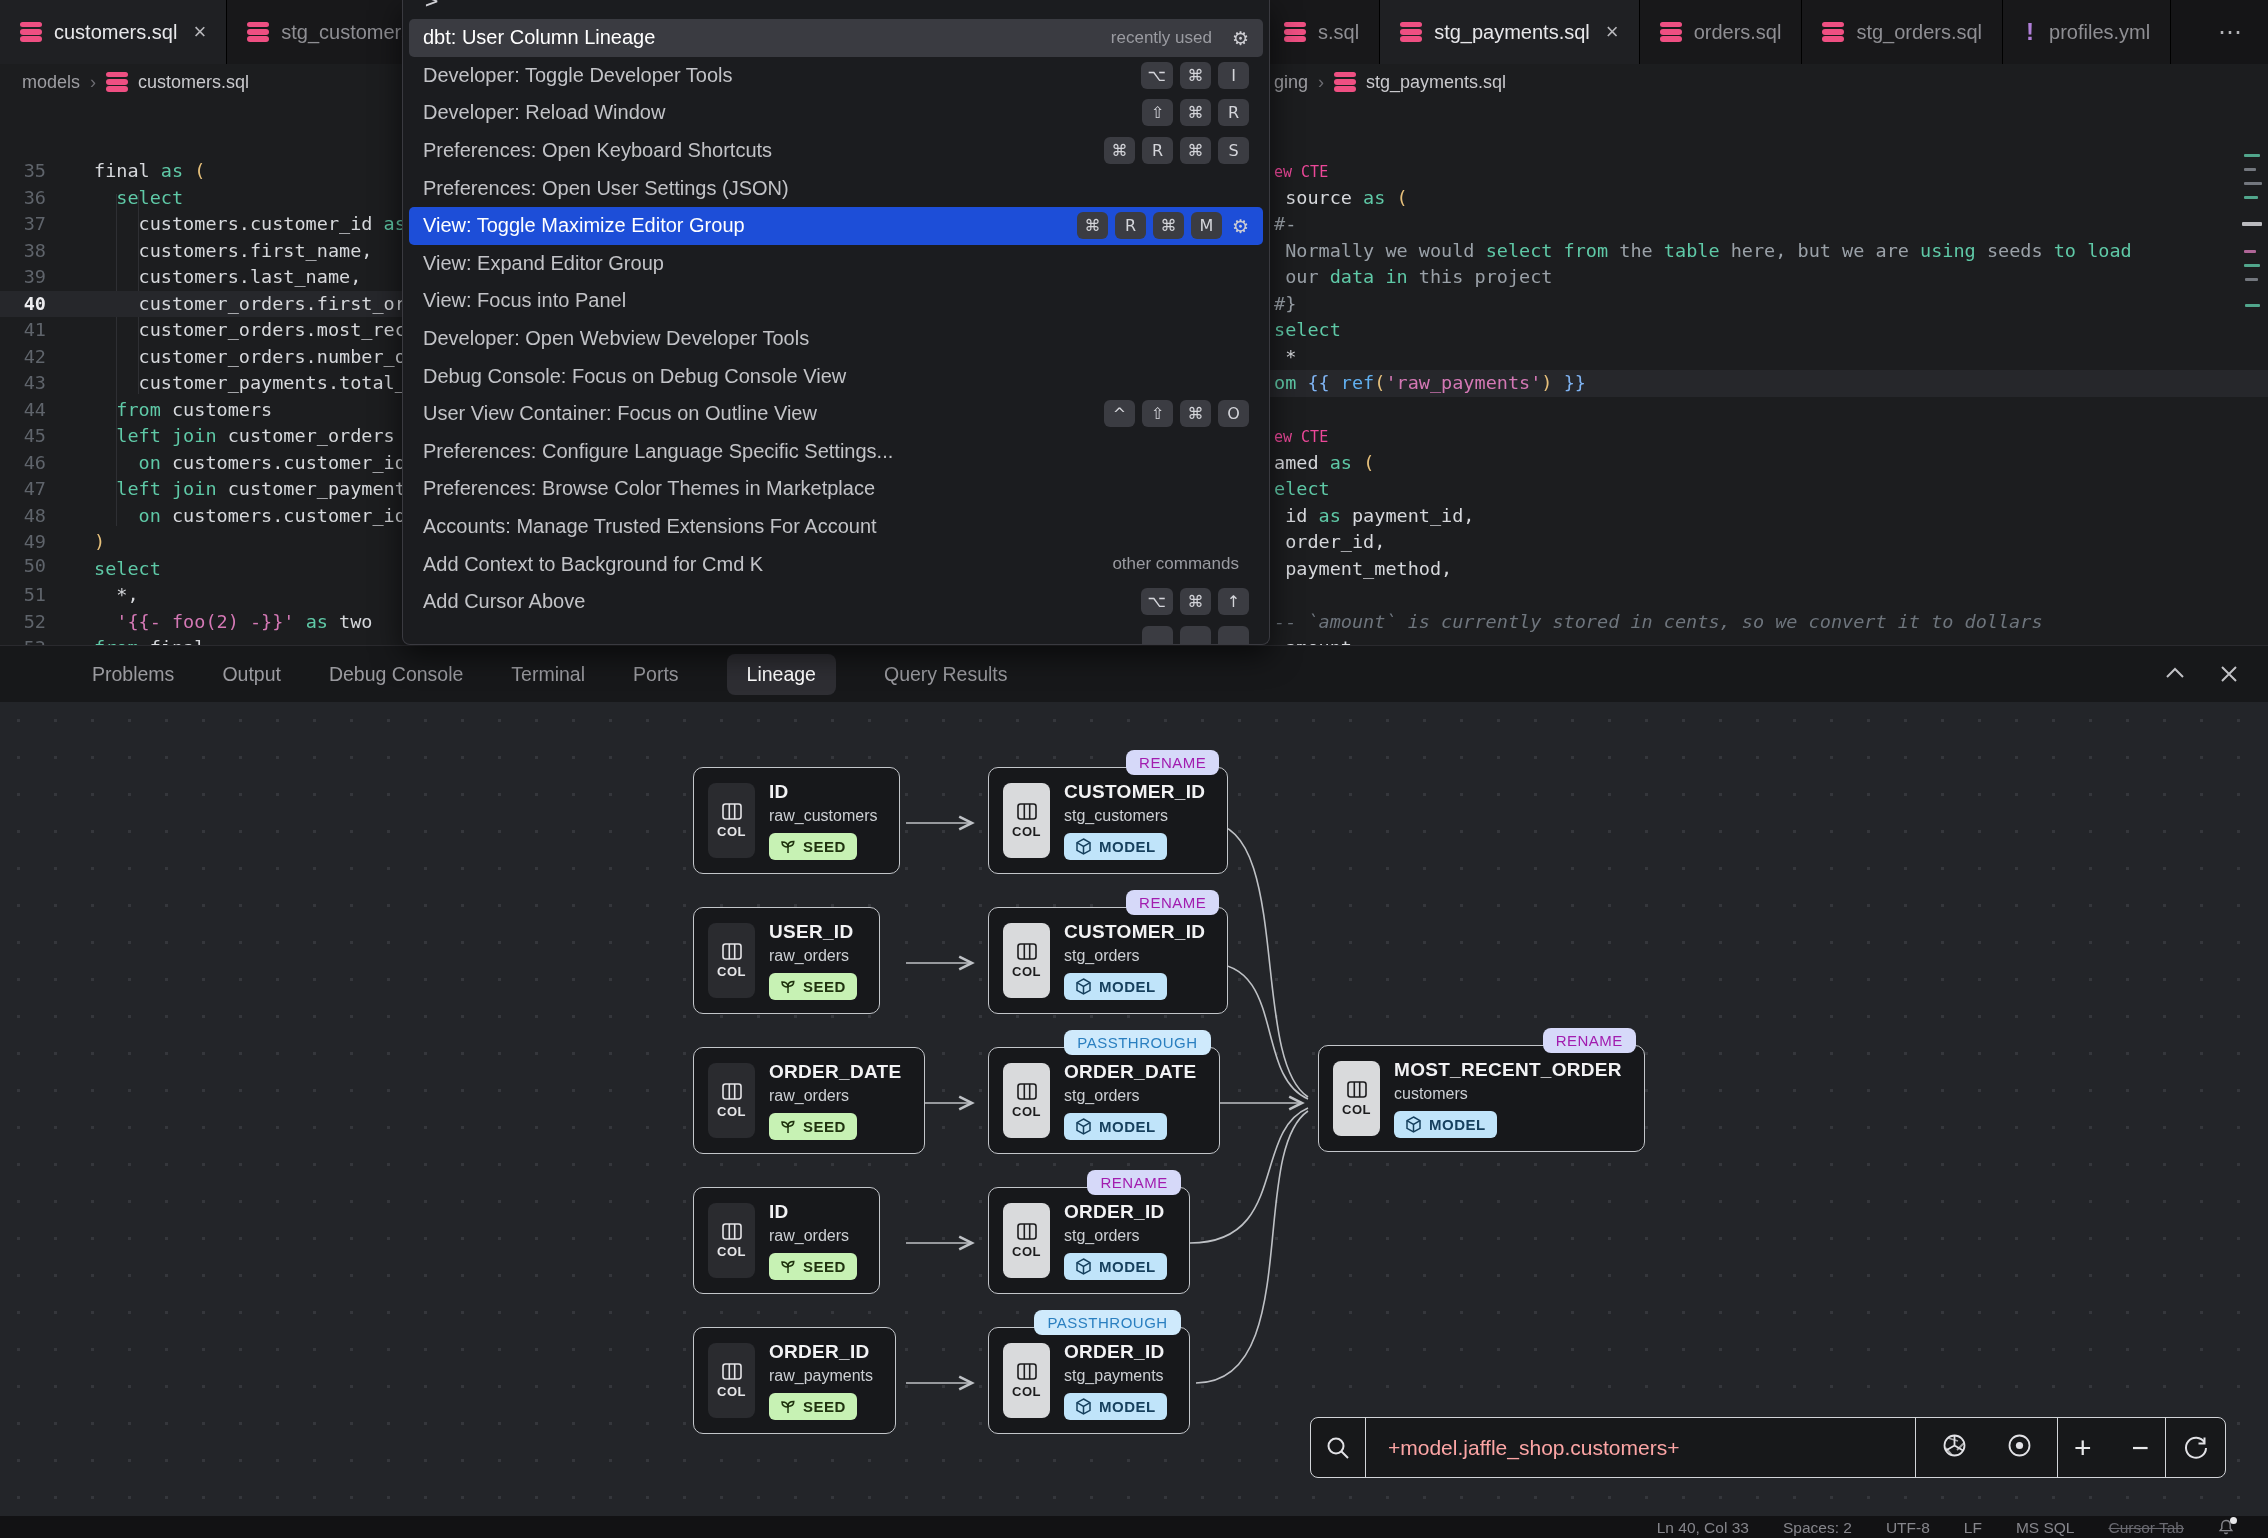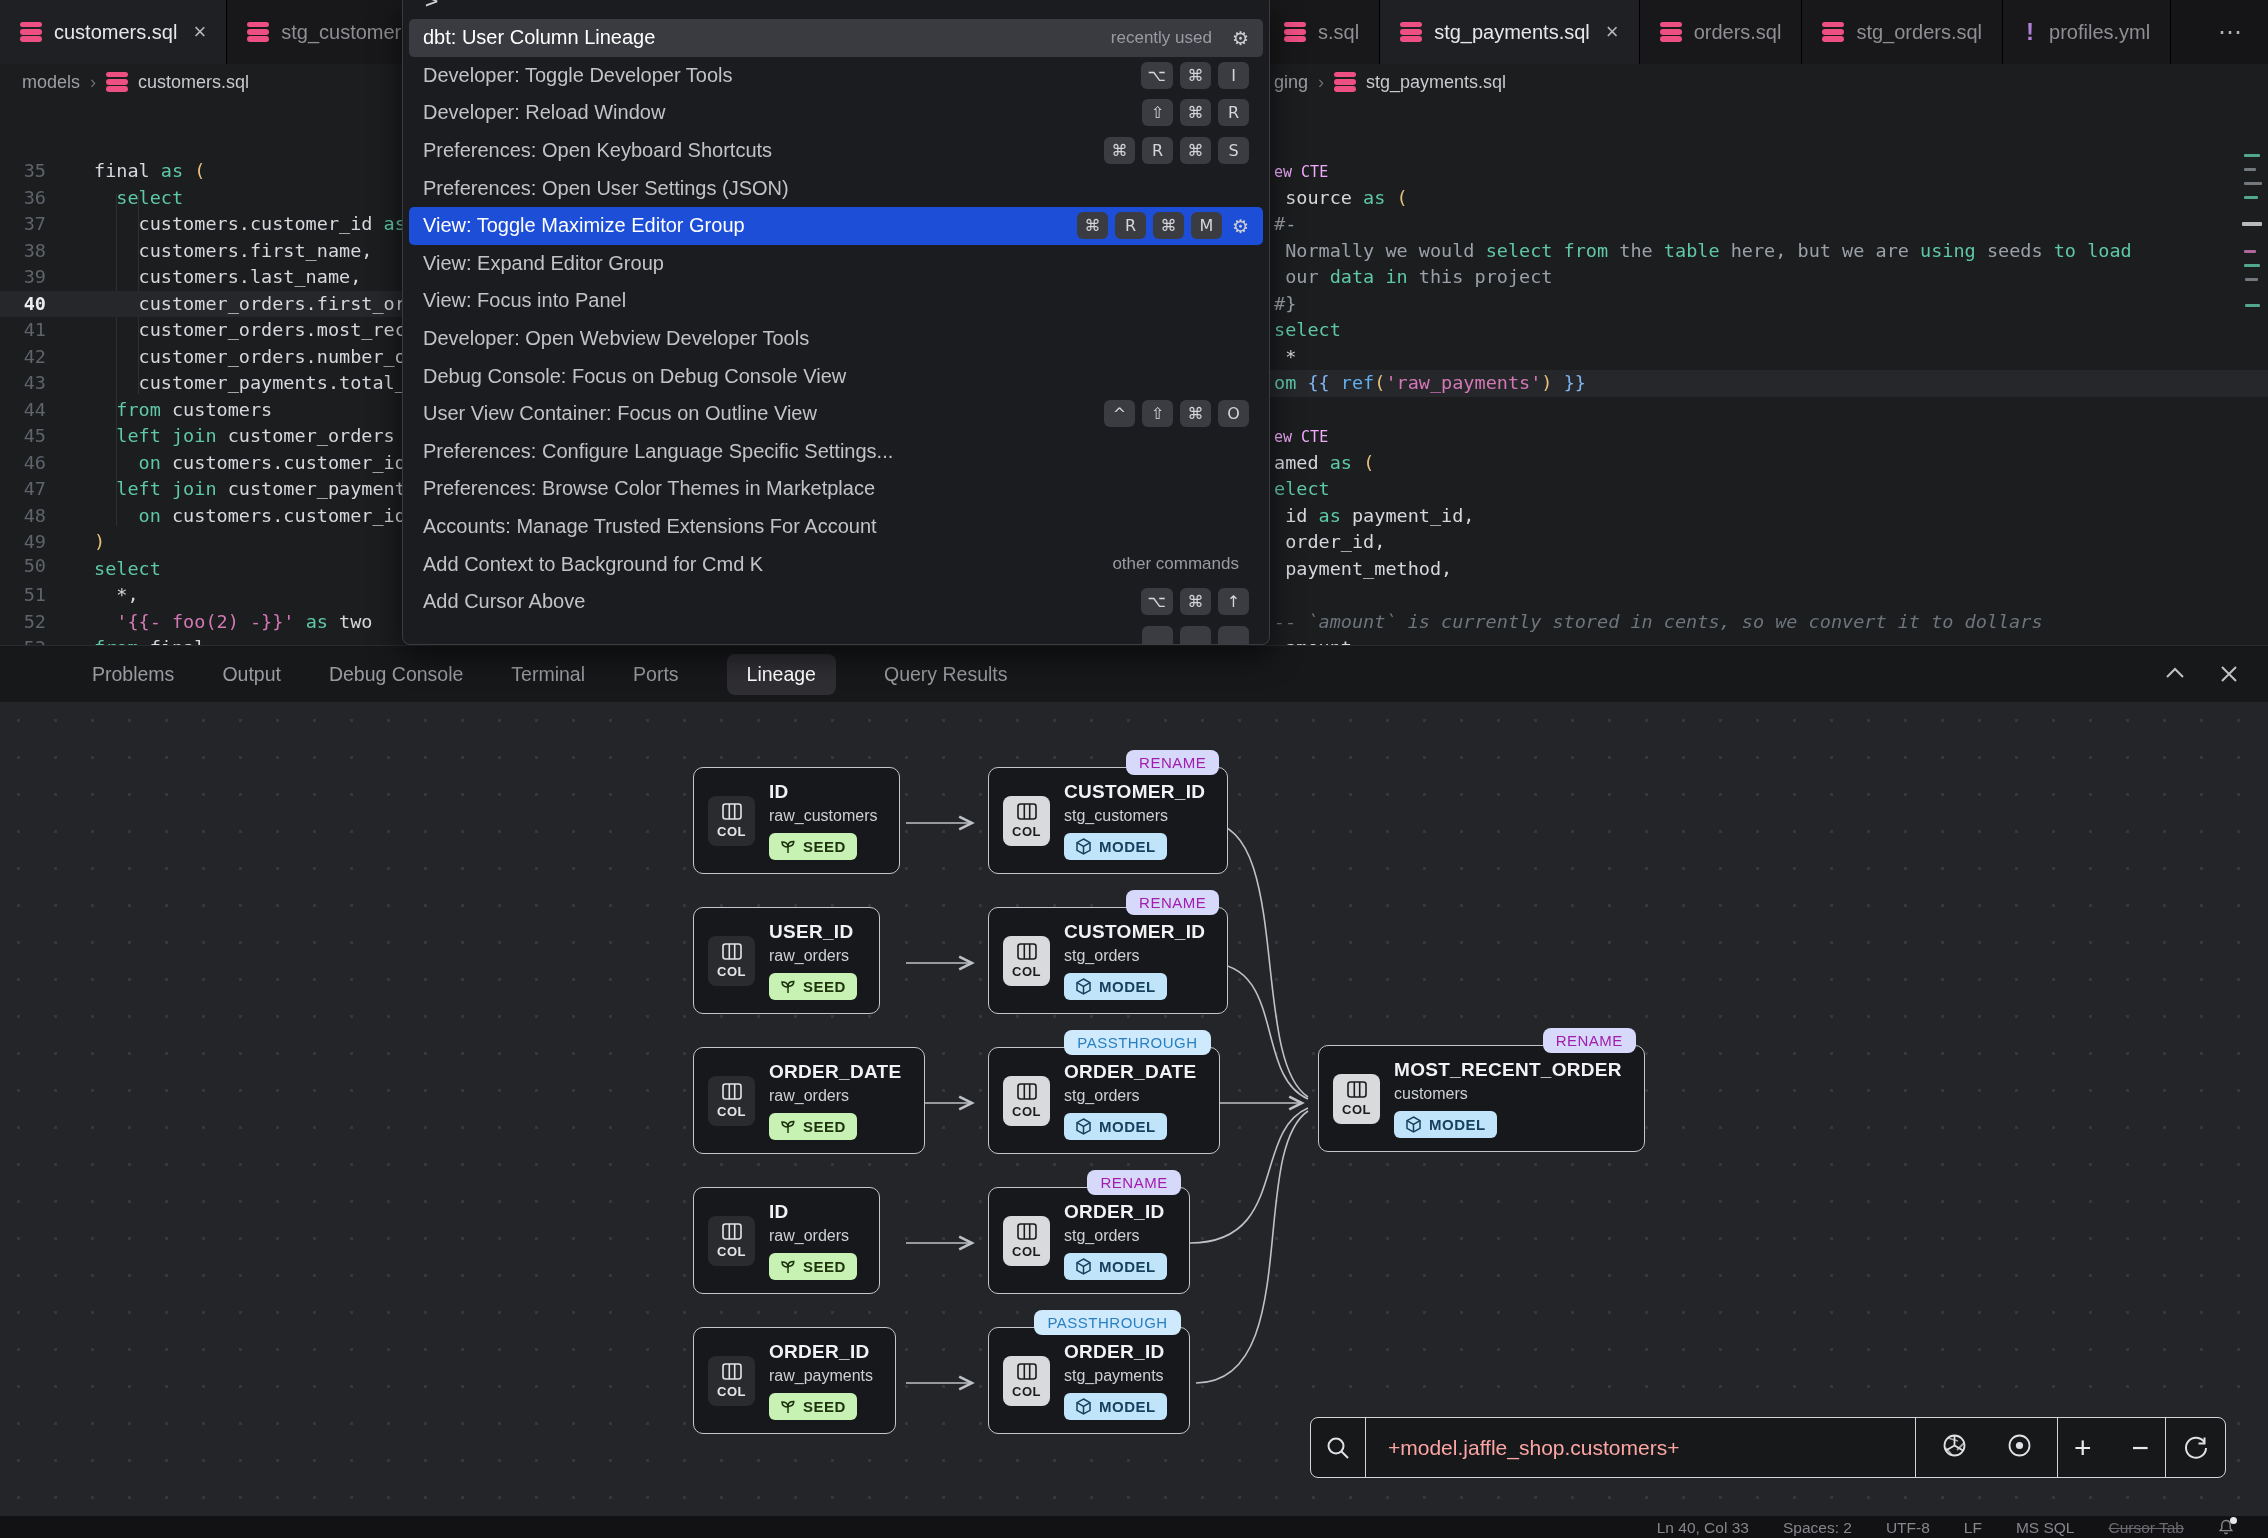--- a/index.html
+++ b/index.html
@@ -30,21 +30,21 @@
   .codearea{position:absolute;top:0;left:0;right:0;bottom:0;
             font-family:"DejaVu Sans Mono",monospace;font-size:18.5px;}
   .cline{position:absolute;height:26.5px;line-height:26.5px;white-space:pre;}
   .stripe{position:absolute;height:26.5px;background:#26272b;}
   .ln{position:absolute;width:46px;text-align:right;color:#5f646b;height:26.5px;line-height:26.5px;
       font-family:"DejaVu Sans Mono",monospace;font-size:18.5px;}
   .ln.cur{color:#ecechf;color:#ececef;font-weight:bold;}
   .tk{color:#5fc9a7}.ti{color:#d6d8dc}.tp{color:#e6c07b}.ts{color:#d478b5}.tj{color:#7fb3f2}
   .tf{color:#61afef}.tn{color:#d19a66}.tc{color:#9aa1a8}
   .tcm{color:#6e757d;font-style:italic}
-  .td{color:#f0abfc;font-size:15px}
+  .td{color:#ec4899;font-size:15px}
   .iguide{position:absolute;width:1px;background:#2e2f33;}
   .minimap{position:absolute;top:30px;right:0;width:30px;height:540px;}
   .minimap i{position:absolute;display:block;height:3px;border-radius:1px;opacity:.8;}
   
   .palette{position:absolute;top:0;left:402px;width:868px;height:645px;background:#1b1c1f;
            border:1px solid #3a3a40;border-top:none;border-radius:0 0 8px 8px;overflow:hidden;
            box-shadow:0 10px 30px rgba(0,0,0,.6);z-index:50;}
   .pal-input{position:absolute;top:-12px;left:22px;font-size:22px;color:#cfcfd4;
              font-family:"DejaVu Sans Mono",monospace;}
   .prow{position:absolute;left:6px;right:6px;height:37.6px;display:flex;align-items:center;
@@ -65,21 +65,21 @@
   .ptab.active{color:#fff;background:#2e2e33;padding:9px 20px;border-radius:8px;}
   .panel-icons{margin-left:auto;display:flex;gap:34px;padding-right:30px;color:#c2c2c6;}
   .panel-icons svg{display:block;}
   
   .canvas{position:absolute;top:702px;left:0;width:2268px;height:836px;background:#232529;
           background-image:radial-gradient(circle,#35373c 1.5px,transparent 1.8px);
           background-size:37px 37px;overflow:hidden;}
   .edges{position:absolute;top:0;left:0;}
   .node{position:absolute;background:#17181b;border:1.5px solid #c3c6ca;border-radius:10px;
         display:flex;align-items:center;gap:14px;padding:13px 22px 13px 14px;}
-  .chip{width:47px;height:50px;border-radius:8px;display:flex;flex-direction:column;
+  .chip{width:47px;height:75px;border-radius:8px;display:flex;flex-direction:column;
         align-items:center;justify-content:center;gap:4px;font-size:13px;font-weight:bold;
         letter-spacing:.5px;flex:0 0 auto;}
   .chip.seed{background:#2a2b2f;color:#e5e5e8;}
   .chip.model{background:#d9dadc;color:#1c1c1e;}
   .ninfo{display:flex;flex-direction:column;align-items:flex-start;}
   .nt{font-size:19px;font-weight:bold;color:#f2f2f4;letter-spacing:.3px;white-space:nowrap;}
   .ns{font-size:16px;color:#cdd0d4;margin:4px 0 8px;white-space:nowrap;}
   .badge{display:inline-flex;align-items:center;gap:7px;font-size:15px;font-weight:bold;
          padding:5px 11px;border-radius:6px;letter-spacing:.5px;}
   .badge.seed{background:#c7f2b4;color:#20330f;}

